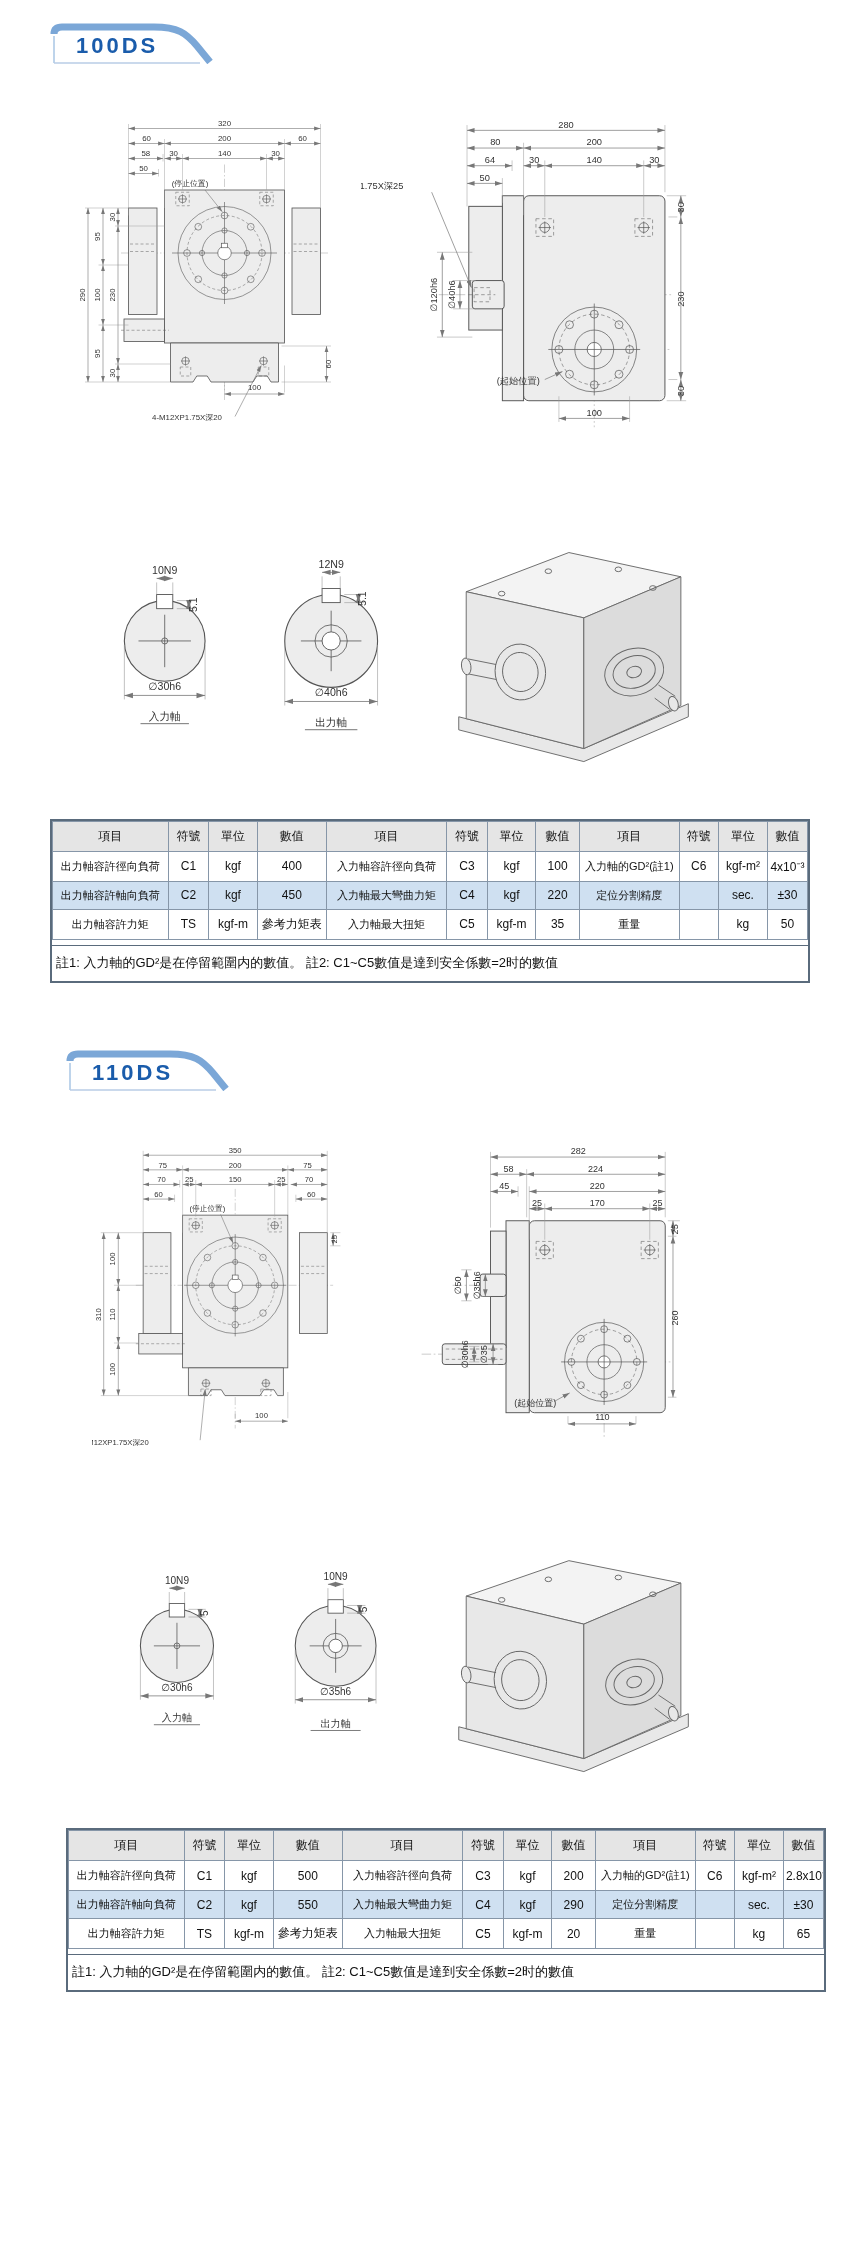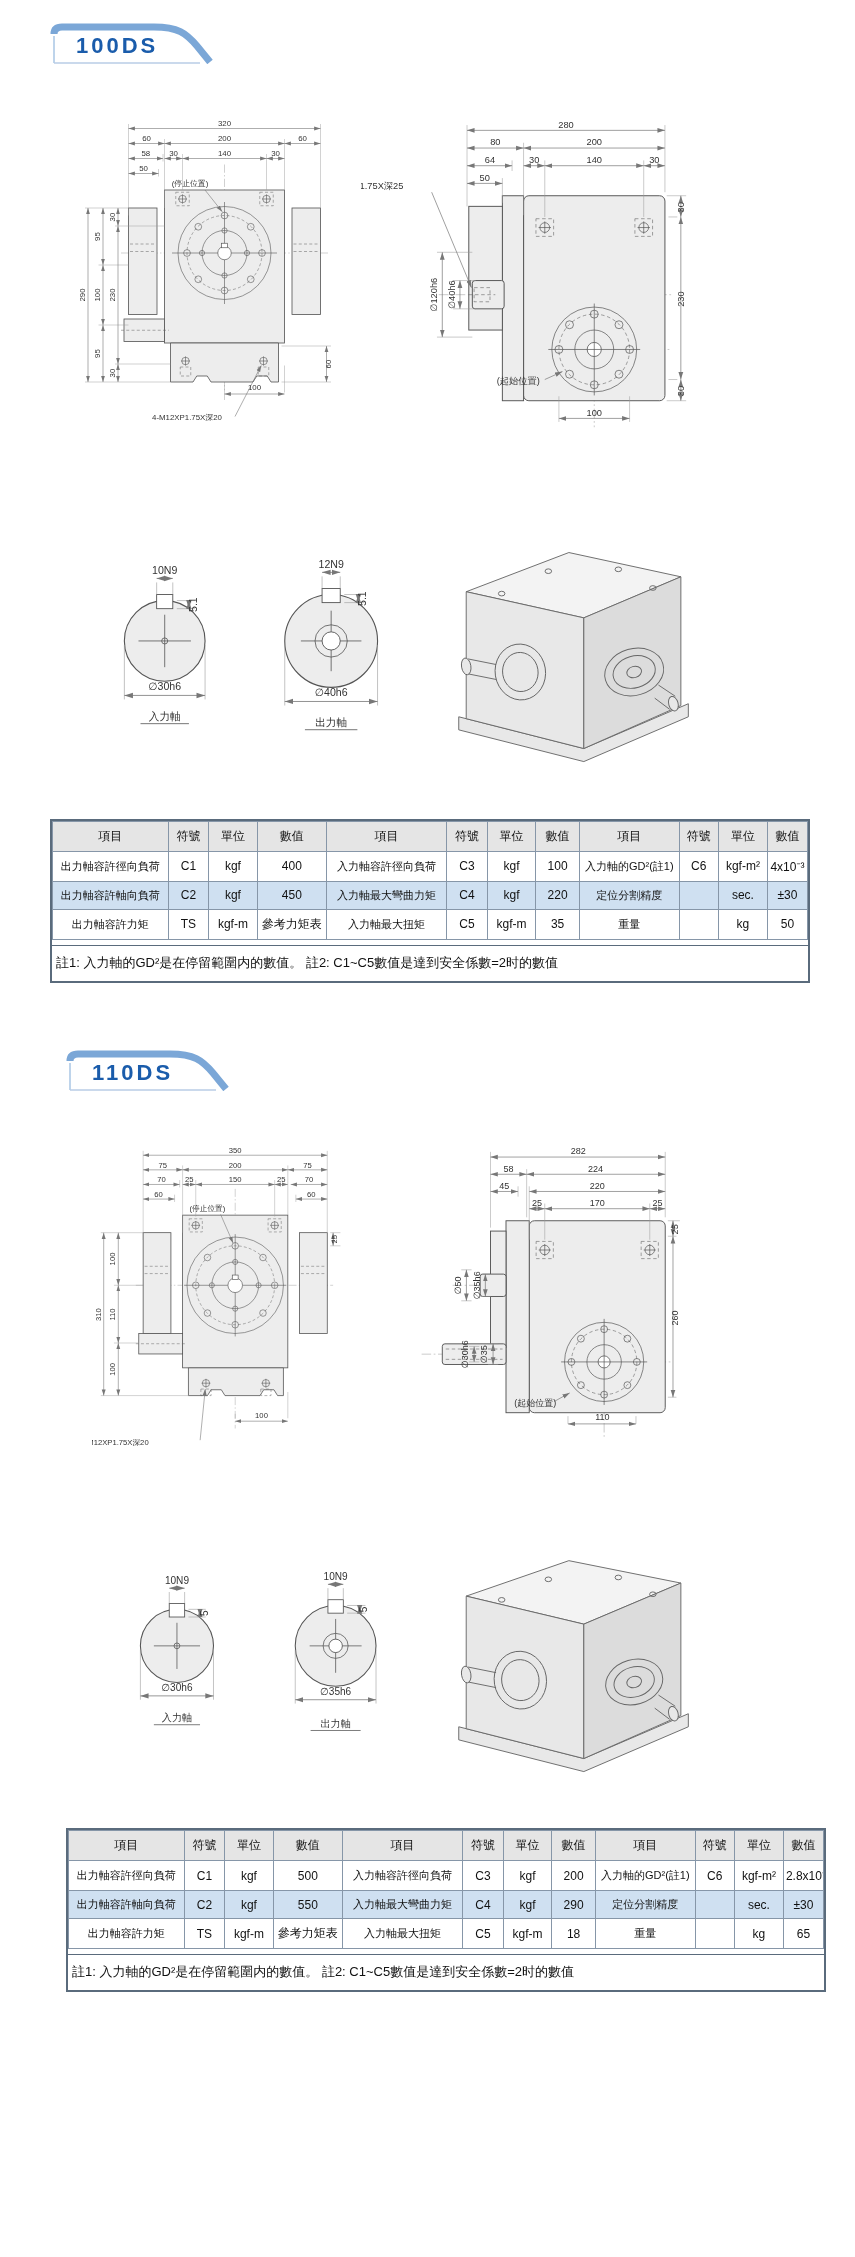--- a/index.html
+++ b/index.html
@@ -617,21 +617,21 @@
               <td>±30</td>
             </tr>
             <tr>
               <td>出力軸容許力矩</td>
               <td>TS</td>
               <td>kgf-m</td>
               <td>參考力矩表</td>
               <td>入力軸最大扭矩</td>
               <td>C5</td>
               <td>kgf-m</td>
-              <td>18</td>
+              <td>20</td>
               <td>重量</td>
               <td></td>
               <td>kg</td>
               <td>65</td>
             </tr>
           </tbody>
         </table>
       <div class="tgap"></div>
       <div class="tnote">註1: 入力軸的GD²是在停留範圍内的數值。 註2: C1~C5數值是達到安全係數=2时的數值</div>
     </div>

